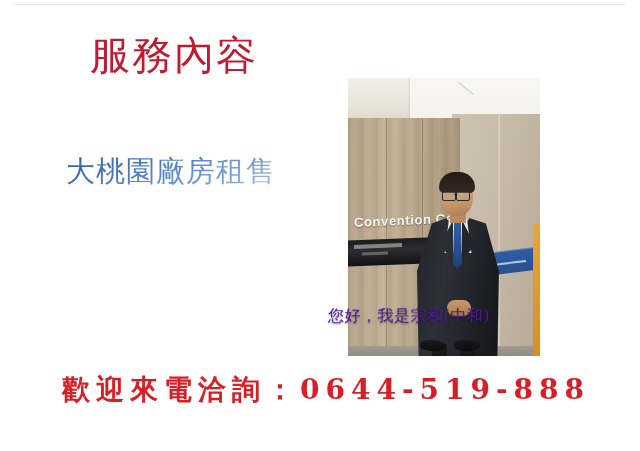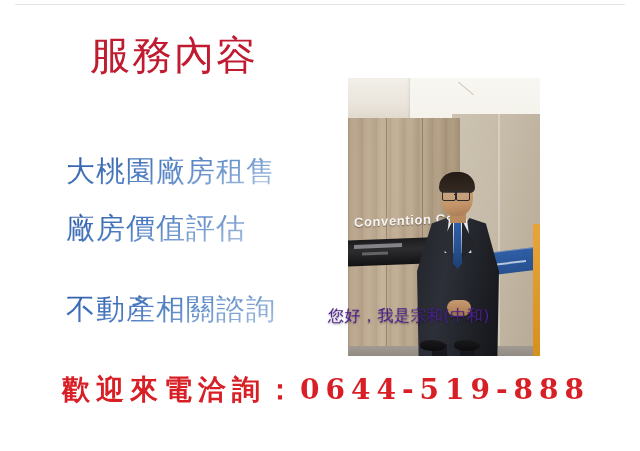--- a/index.html
+++ b/index.html
@@ -314,23 +314,21 @@
 <body>
 
 <div id="slide">
 
   <div id="top-rule"></div>
 
   <div id="heading">服務內容</div>
 
   <div id="service-item-0" class="service-item">大桃園廠房租售</div>
 
-  <div id="service-item-1" class="service-item">廠房價值評估</div>
-
-  <div id="service-item-2" class="service-item">不動產相關諮詢</div>
+
 
   <div id="phone-line">歡迎來電洽詢：0644-519-888</div>
 
   <div id="photo">
     <div class="ph-ceiling"></div>
     <div class="ph-ceiling-curve"></div>
     <div class="ph-ceiling-seam"></div>
 
     <div class="ph-wall-right"></div>
     <div class="ph-wood"></div>

